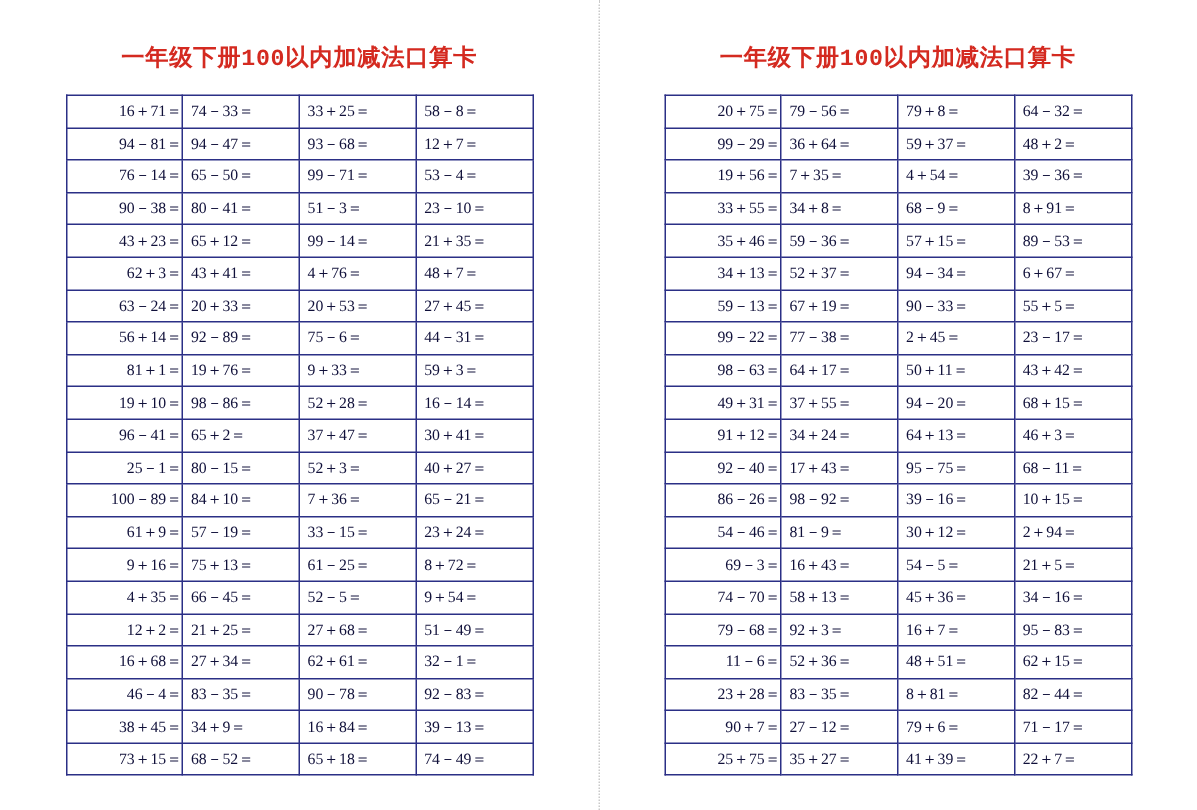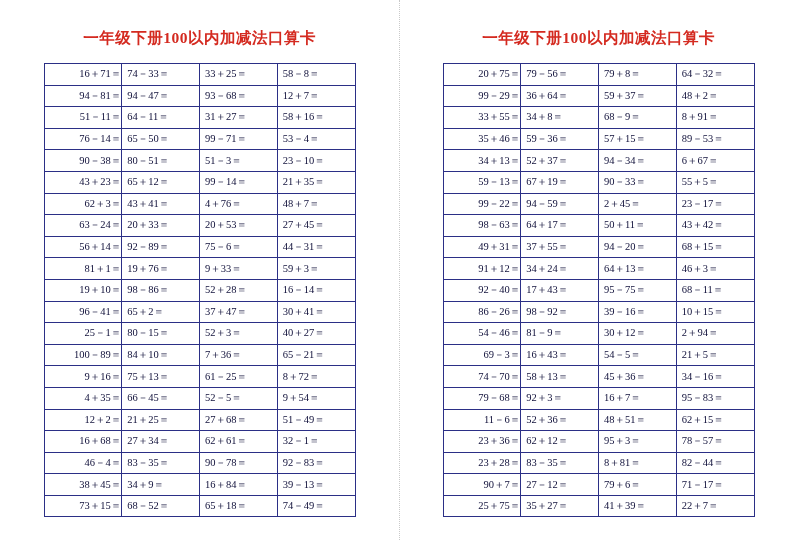--- a/index.html
+++ b/index.html
@@ -24,21 +24,21 @@
     width: 399px;
     height: 540px;
     box-sizing: border-box;
     padding: 22px 14px 10px 14px;
     display: flex;
     flex-direction: column;
     align-items: center;
   }
   .sheet-title {
     color: #d42a20;
-    font-family: Liberation Serif, serif;
+    font-family: Liberation Mono, monospace;
     font-weight: bold;
     font-size: 15.5px;
     letter-spacing: 0.5px;
     text-align: center;
     margin: 6px 0 14px 0;
     white-space: nowrap;
   }
   .grid {
     border-collapse: collapse;
     border-spacing: 0;
@@ -84,34 +84,28 @@
           <td class="c2">33＋25＝</td>
           <td class="c3">58－8＝</td>
         </tr>
         <tr>
           <td class="c0">94－81＝</td>
           <td class="c1">94－47＝</td>
           <td class="c2">93－68＝</td>
           <td class="c3">12＋7＝</td>
         </tr>
         <tr>
-          <td class="c0">51－11＝</td>
-          <td class="c1">64－11＝</td>
-          <td class="c2">31＋27＝</td>
-          <td class="c3">58＋16＝</td>
-        </tr>
-        <tr>
           <td class="c0">76－14＝</td>
           <td class="c1">65－50＝</td>
           <td class="c2">99－71＝</td>
           <td class="c3">53－4＝</td>
         </tr>
         <tr>
           <td class="c0">90－38＝</td>
-          <td class="c1">80－51＝</td>
+          <td class="c1">80－41＝</td>
           <td class="c2">51－3＝</td>
           <td class="c3">23－10＝</td>
         </tr>
         <tr>
           <td class="c0">43＋23＝</td>
           <td class="c1">65＋12＝</td>
           <td class="c2">99－14＝</td>
           <td class="c3">21＋35＝</td>
         </tr>
         <tr>
@@ -156,20 +150,26 @@
           <td class="c2">52＋3＝</td>
           <td class="c3">40＋27＝</td>
         </tr>
         <tr>
           <td class="c0">100－89＝</td>
           <td class="c1">84＋10＝</td>
           <td class="c2">7＋36＝</td>
           <td class="c3">65－21＝</td>
         </tr>
         <tr>
+          <td class="c0">61＋9＝</td>
+          <td class="c1">57－19＝</td>
+          <td class="c2">33－15＝</td>
+          <td class="c3">23＋24＝</td>
+        </tr>
+        <tr>
           <td class="c0">9＋16＝</td>
           <td class="c1">75＋13＝</td>
           <td class="c2">61－25＝</td>
           <td class="c3">8＋72＝</td>
         </tr>
         <tr>
           <td class="c0">4＋35＝</td>
           <td class="c1">66－45＝</td>
           <td class="c2">52－5＝</td>
           <td class="c3">9＋54＝</td>
@@ -221,20 +221,26 @@
           <td class="c2">79＋8＝</td>
           <td class="c3">64－32＝</td>
         </tr>
         <tr>
           <td class="c0">99－29＝</td>
           <td class="c1">36＋64＝</td>
           <td class="c2">59＋37＝</td>
           <td class="c3">48＋2＝</td>
         </tr>
         <tr>
+          <td class="c0">19＋56＝</td>
+          <td class="c1">7＋35＝</td>
+          <td class="c2">4＋54＝</td>
+          <td class="c3">39－36＝</td>
+        </tr>
+        <tr>
           <td class="c0">33＋55＝</td>
           <td class="c1">34＋8＝</td>
           <td class="c2">68－9＝</td>
           <td class="c3">8＋91＝</td>
         </tr>
         <tr>
           <td class="c0">35＋46＝</td>
           <td class="c1">59－36＝</td>
           <td class="c2">57＋15＝</td>
           <td class="c3">89－53＝</td>
@@ -246,21 +252,21 @@
           <td class="c3">6＋67＝</td>
         </tr>
         <tr>
           <td class="c0">59－13＝</td>
           <td class="c1">67＋19＝</td>
           <td class="c2">90－33＝</td>
           <td class="c3">55＋5＝</td>
         </tr>
         <tr>
           <td class="c0">99－22＝</td>
-          <td class="c1">94－59＝</td>
+          <td class="c1">77－38＝</td>
           <td class="c2">2＋45＝</td>
           <td class="c3">23－17＝</td>
         </tr>
         <tr>
           <td class="c0">98－63＝</td>
           <td class="c1">64＋17＝</td>
           <td class="c2">50＋11＝</td>
           <td class="c3">43＋42＝</td>
         </tr>
         <tr>
@@ -311,26 +317,20 @@
           <td class="c2">16＋7＝</td>
           <td class="c3">95－83＝</td>
         </tr>
         <tr>
           <td class="c0">11－6＝</td>
           <td class="c1">52＋36＝</td>
           <td class="c2">48＋51＝</td>
           <td class="c3">62＋15＝</td>
         </tr>
         <tr>
-          <td class="c0">23＋36＝</td>
-          <td class="c1">62＋12＝</td>
-          <td class="c2">95＋3＝</td>
-          <td class="c3">78－57＝</td>
-        </tr>
-        <tr>
           <td class="c0">23＋28＝</td>
           <td class="c1">83－35＝</td>
           <td class="c2">8＋81＝</td>
           <td class="c3">82－44＝</td>
         </tr>
         <tr>
           <td class="c0">90＋7＝</td>
           <td class="c1">27－12＝</td>
           <td class="c2">79＋6＝</td>
           <td class="c3">71－17＝</td>

